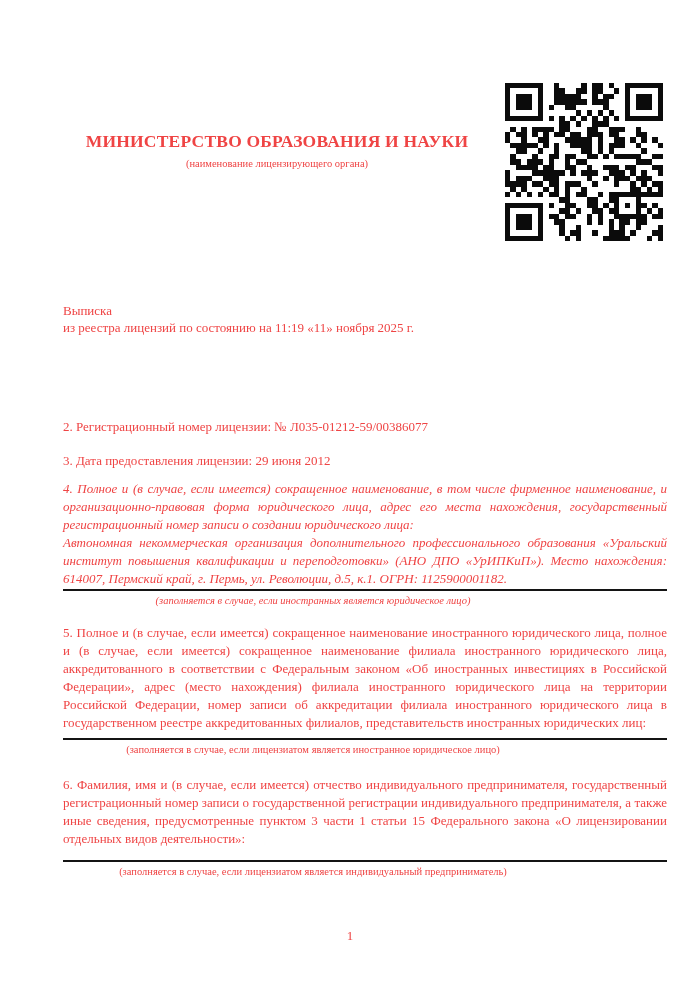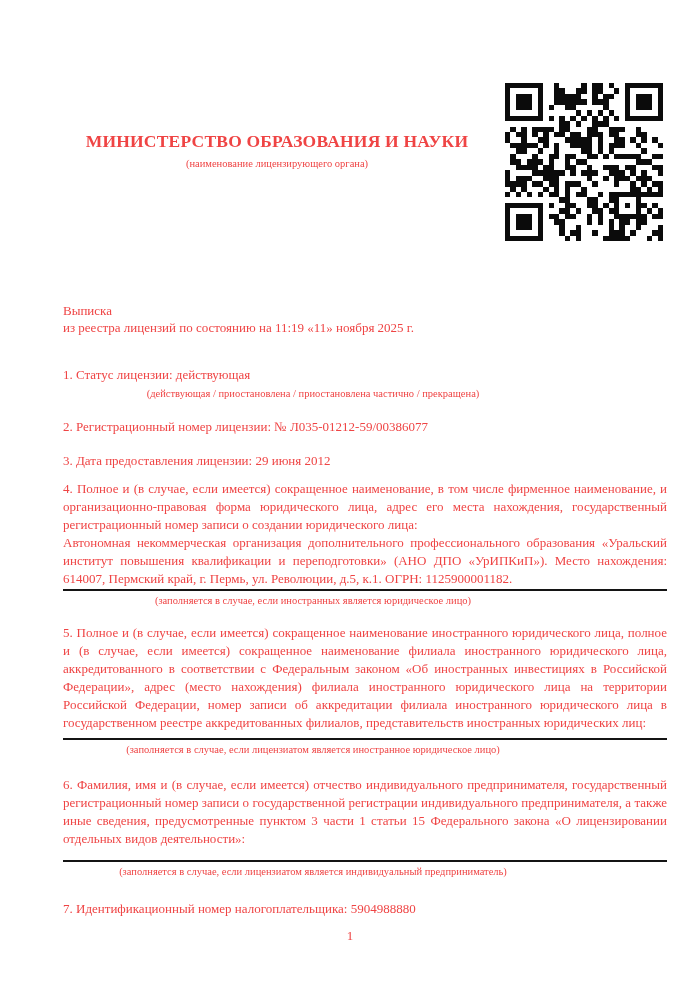--- a/index.html
+++ b/index.html
@@ -58,21 +58,21 @@
   
   .sec {
     left: 63px;
     width: 604px;
     font-size: 13px;
     line-height: 18px;
   }
   .sec-status       { top: 366px; }
   .sec-regnum       { top: 418px; }
   .sec-date         { top: 452px; }
-  .sec-legal        { top: 480px; }
+  .sec-legal        { top: 480px; font-style: italic; }
   .sec-foreign      { top: 624px; }
   .sec-entrepreneur { top: 776px; }
   .sec-inn          { top: 900px; }
 
   .just { text-align: justify; }
 
   .form-caption {
     font-size: 10.5px;
     line-height: 13px;
     text-align: center;
@@ -531,24 +531,20 @@
   <div class="abs org-header">
     <div class="org-line">МИНИСТЕРСТВО ОБРАЗОВАНИЯ И НАУКИ</div>
     <div class="org-caption">(наименование лицензирующего органа)</div>
   </div>
 
   <div class="abs doc-title">
     <div>Выписка</div>
     <div>из реестра лицензий по состоянию на 11:19 «11» ноября 2025 г.</div>
   </div>
 
-  <div class="abs sec sec-status">
-    <div>1. Статус лицензии: действующая</div>
-    <div class="form-caption">(действующая / приостановлена / приостановлена частично / прекращена)</div>
-  </div>
 
   <div class="abs sec sec-regnum">
     <div>2. Регистрационный номер лицензии: № Л035-01212-59/00386077</div>
   </div>
 
   <div class="abs sec sec-date">
     <div>3. Дата предоставления лицензии: 29 июня 2012</div>
   </div>
 
   <div class="abs sec sec-legal">
@@ -565,19 +561,16 @@
     <div class="form-caption">(заполняется в случае, если лицензиатом является иностранное юридическое лицо)</div>
   </div>
 
   <div class="abs sec sec-entrepreneur">
     <div class="just">6. Фамилия, имя и (в случае, если имеется) отчество индивидуального предпринимателя, государственный регистрационный номер записи о государственной регистрации индивидуального предпринимателя, а также иные сведения, предусмотренные пунктом 3 части 1 статьи 15 Федерального закона «О лицензировании отдельных видов деятельности»:</div>
     <div></div>
     <div class="rule rule-gap-md"></div>
     <div class="form-caption">(заполняется в случае, если лицензиатом является индивидуальный предприниматель)</div>
   </div>
 
-  <div class="abs sec sec-inn">
-    <div>7. Идентификационный номер налогоплательщика: 5904988880</div>
-  </div>
 
   <div class="abs page-num">1</div>
 
 </div>
 
 </body></html>

